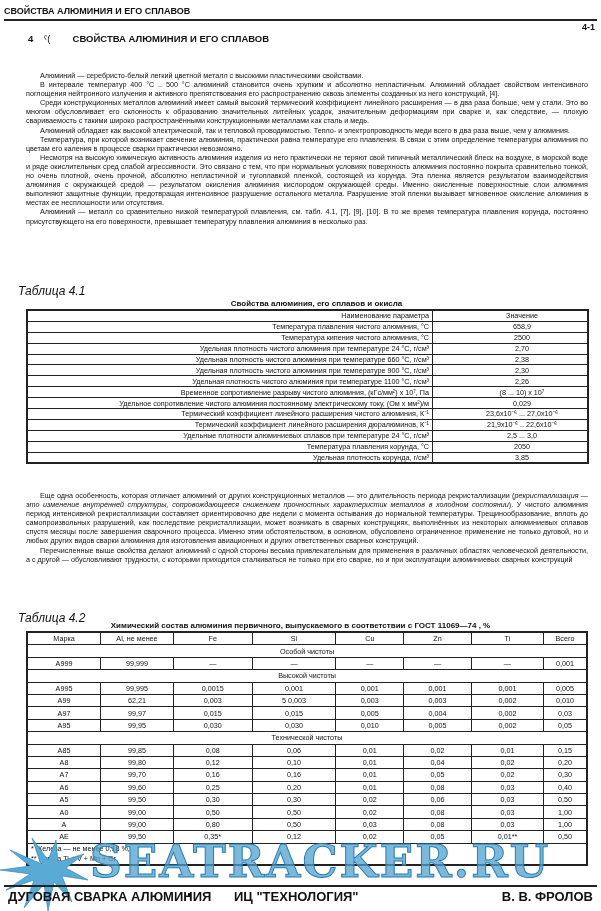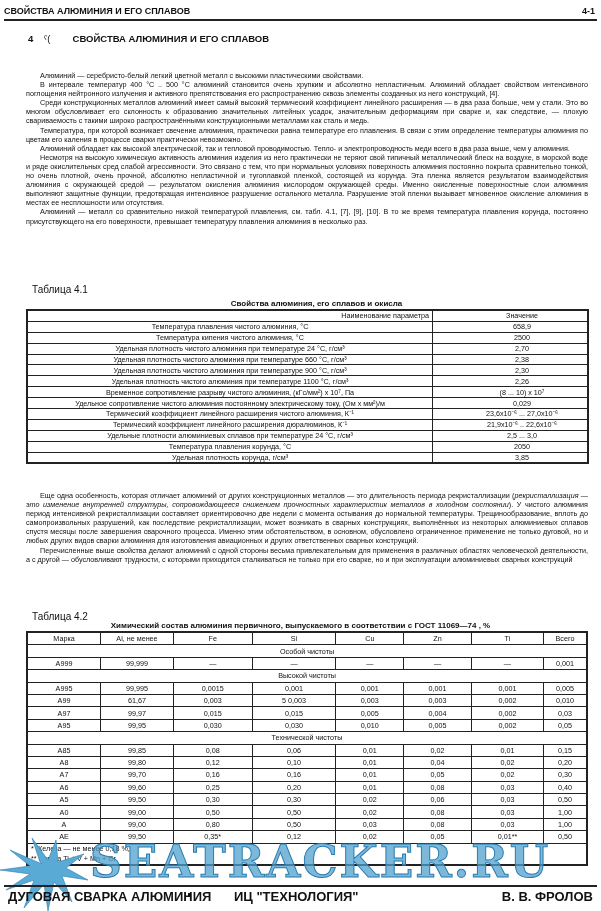--- a/index.html
+++ b/index.html
@@ -1,33 +1,33 @@
 <!DOCTYPE html>
 <html><head>
 <meta charset="utf-8">
 <style>
   html, body { margin:0; padding:0; background:#fff; }
   body { width:601px; height:911px; position:relative; overflow:hidden; font-family:"Liberation Sans", sans-serif; color:#111; }
   .page { position:absolute; left:0; top:0; width:601px; height:911px; }
   .run-head { position:absolute; left:4px; right:6px; top:6px; height:12px; font-size:9px; font-weight:bold; }
   .run-head .l { position:absolute; left:0; top:0; }
-  .run-head .r { position:absolute; right:0; top:0;margin-left:28px; }
+  .run-head .r { position:absolute; right:0; top:16px;margin-left:28px; }
   .rule-top { position:absolute; left:4px; right:4px; top:19px; border-top:2px solid #222; }
   .chap { position:absolute; left:28px; top:33px; font-size:9.5px; font-weight:bold; }
   .chap .num { margin-right:8px; }
   .chap .mark { display:inline-block; width:14px; margin-right:12px; font-weight:normal; }
   .body-text { position:absolute; left:26px; width:562px; font-size:7.2px; line-height:9.1px; text-align:justify; }
   .body-text p { margin:0; text-indent:14px; }
   .body-text i { font-style:italic; }
-  .tlabel { position:absolute; left:32px; font-size:10px; }
+  .tlabel { position:absolute; left:18px; font-size:12px;font-style:italic; }
   .ttitle { position:absolute; left:0; width:601px; text-align:center; font-size:8px; font-weight:bold; }
   table { border-collapse:collapse; position:absolute; font-size:7.2px; }
   table td, table th { border:1px solid #222; padding:0 3px; height:9.9px; line-height:9px; font-weight:normal; white-space:nowrap; }
   #t41 { left:26px; top:309px; width:563px; border:2px solid #222; }
-  #t41 .c1 { text-align:center; }
+  #t41 .c1 { text-align:right; }
   #t41 .c2 { text-align:center; width:124px;padding-left:27px; }
   #t41 th { text-align:center; }
   #t42 { left:26px; top:631px; width:562px; border:2px solid #222; }
   #t42 td, #t42 th { text-align:center; height:11.4px; }
   #t42 .group td { text-align:center; }
   #t42 .notes td { text-align:left; height:10px; border-top:1px solid #222; }
   .rule-bot { position:absolute; left:4px; right:4px; top:885px; border-top:2px solid #222; }
   .foot { position:absolute; left:8px; right:8px; top:889px; height:12px; font-size:13px; font-weight:bold; }
   .foot .l { position:absolute; left:0; }
   .foot .c { position:absolute; left:226px; }
@@ -50,22 +50,22 @@
   <div class="chap">
     <span class="num">4</span>
     <span class="mark">ˁ(</span>
     <span>СВОЙСТВА АЛЮМИНИЯ И ЕГО СПЛАВОВ</span>
   </div>
 
   <div class="body-text" style="top:55px;margin-top:16px;">
     <p>Алюминий — серебристо-белый легкий цветной металл с высокими пластическими свойствами.</p>
     <p>В интервале температур 400 °С .. 500 °С алюминий становится очень хрупким и абсолютно непластичным. Алюминий обладает свойством интенсивного поглощения нейтронного излучения и активного препятствования его распространению сквозь элементы созданных из него конструкций, [4].</p>
     <p>Среди конструкционных металлов алюминий имеет самый высокий термический коэффициент линейного расширения — в два раза больше, чем у стали. Это во многом обусловливает его склонность к образованию значительных литейных усадок, значительным деформациям при сварке и, как следствие, — плохую свариваемость с такими широко распространёнными конструкционными металлами как сталь и медь.</p>
+    <p>Алюминий обладает как высокой электрической, так и тепловой проводимостью. Тепло- и электропроводность меди всего в два раза выше, чем у алюминия.</p>
     <p>Температура, при которой возникает свечение алюминия, практически равна температуре его плавления. В связи с этим определение температуры алюминия по цветам его каления в процессе сварки практически невозможно.</p>
-    <p>Алюминий обладает как высокой электрической, так и тепловой проводимостью. Тепло- и электропроводность меди всего в два раза выше, чем у алюминия.</p>
     <p>Несмотря на высокую химическую активность алюминия изделия из него практически не теряют свой типичный металлический блеск на воздухе, в морской воде и ряде окислительных сред слабой агрессивности. Это связано с тем, что при нормальных условиях поверхность алюминия постоянно покрыта сравнительно тонкой, но очень плотной, очень прочной, абсолютно непластичной и тугоплавкой пленкой, состоящей из корунда. Эта пленка является результатом взаимодействия алюминия с окружающей средой — результатом окисления алюминия кислородом окружающей среды. Именно окисленные поверхностные слои алюминия выполняют защитные функции, предотвращая интенсивное разрушение остального металла. Разрушение этой пленки вызывает мгновенное окисление алюминия в местах ее несплошности или отсутствия.</p>
     <p>Алюминий — металл со сравнительно низкой температурой плавления, см. табл. 4.1, [7], [9], [10]. В то же время температура плавления корунда, постоянно присутствующего на его поверхности, превышает температуру плавления алюминия в несколько раз.</p>
   </div>
 
   <div class="tlabel" style="top:284px;">Таблица 4.1</div>
   <div class="ttitle" style="top:299px;padding-left:16px;">Свойства алюминия, его сплавов и окисла</div>
 
   <table id="t41">
     <thead>
       <tr>
@@ -172,21 +172,21 @@
           <td>99,995</td>
           <td>0,0015</td>
           <td>0,001</td>
           <td>0,001</td>
           <td>0,001</td>
           <td>0,001</td>
           <td>0,005</td>
         </tr>
         <tr>
           <td>А99</td>
-          <td>61,67</td>
+          <td>62,21</td>
           <td>0,003</td>
           <td>5 0,003</td>
           <td>0,003</td>
           <td>0,003</td>
           <td>0,002</td>
           <td>0,010</td>
         </tr>
         <tr>
           <td>А97</td>
           <td>99,97</td>

